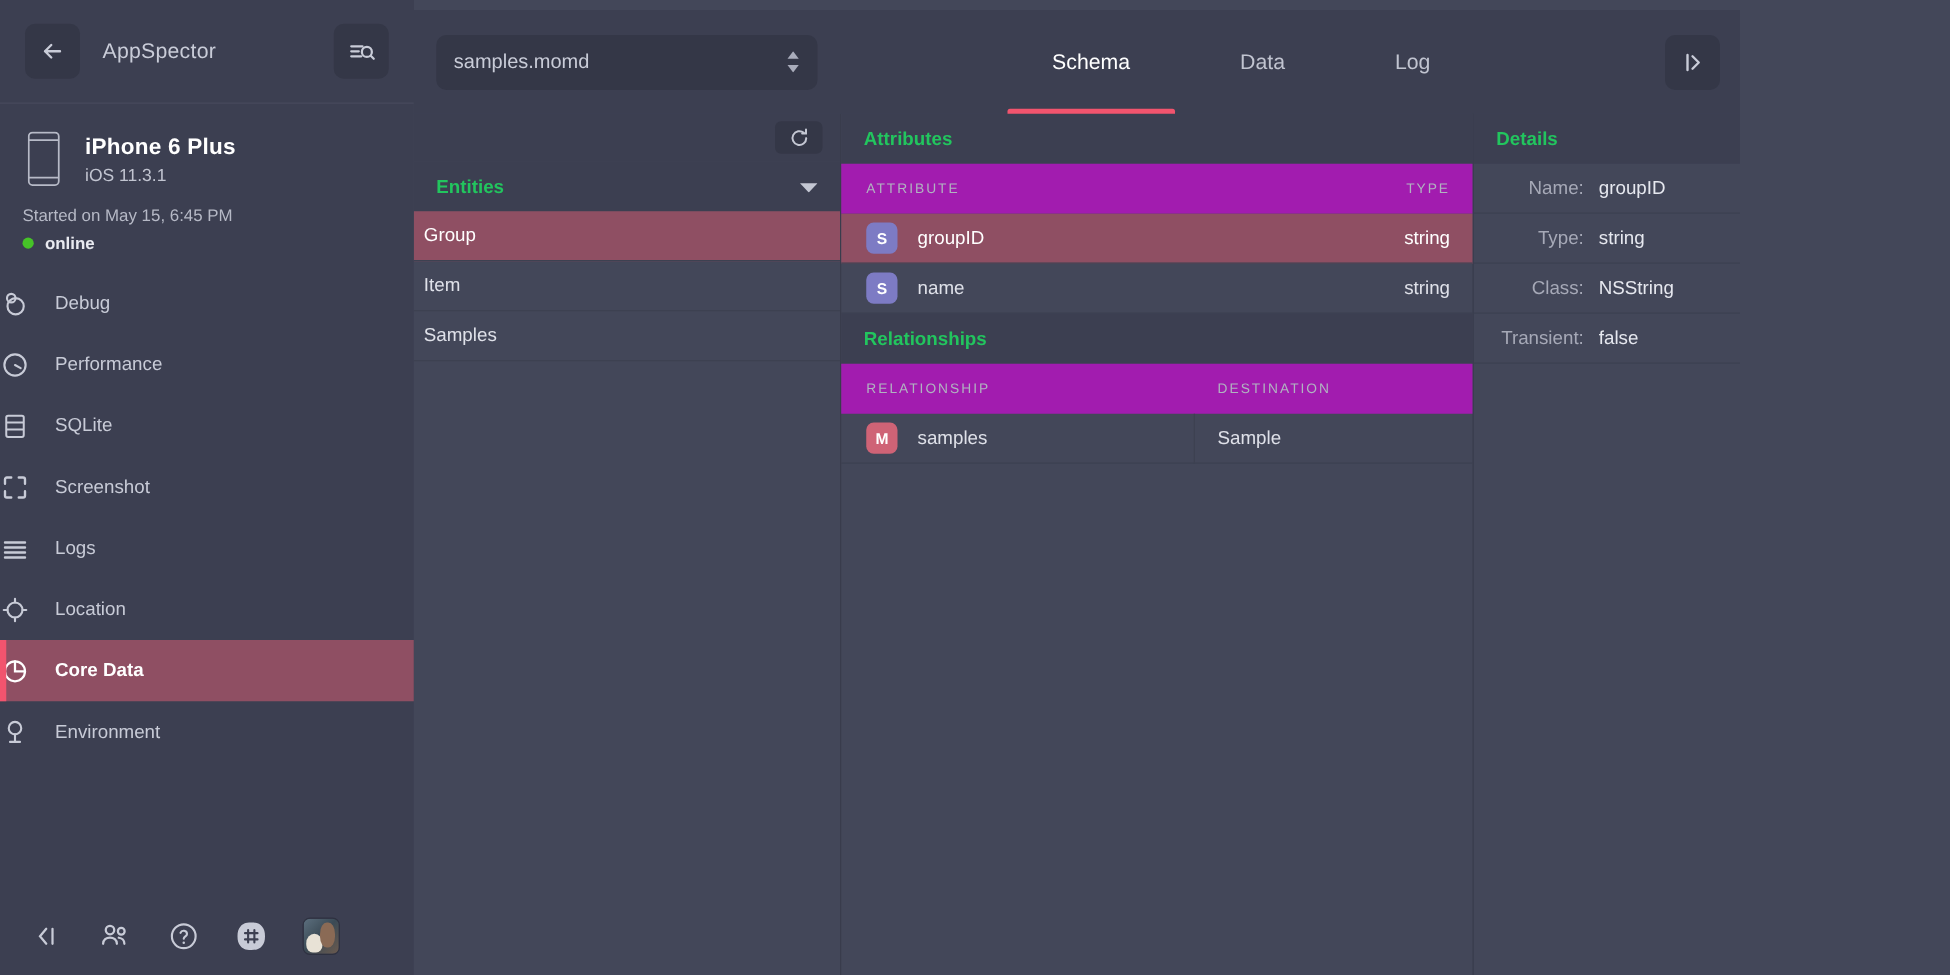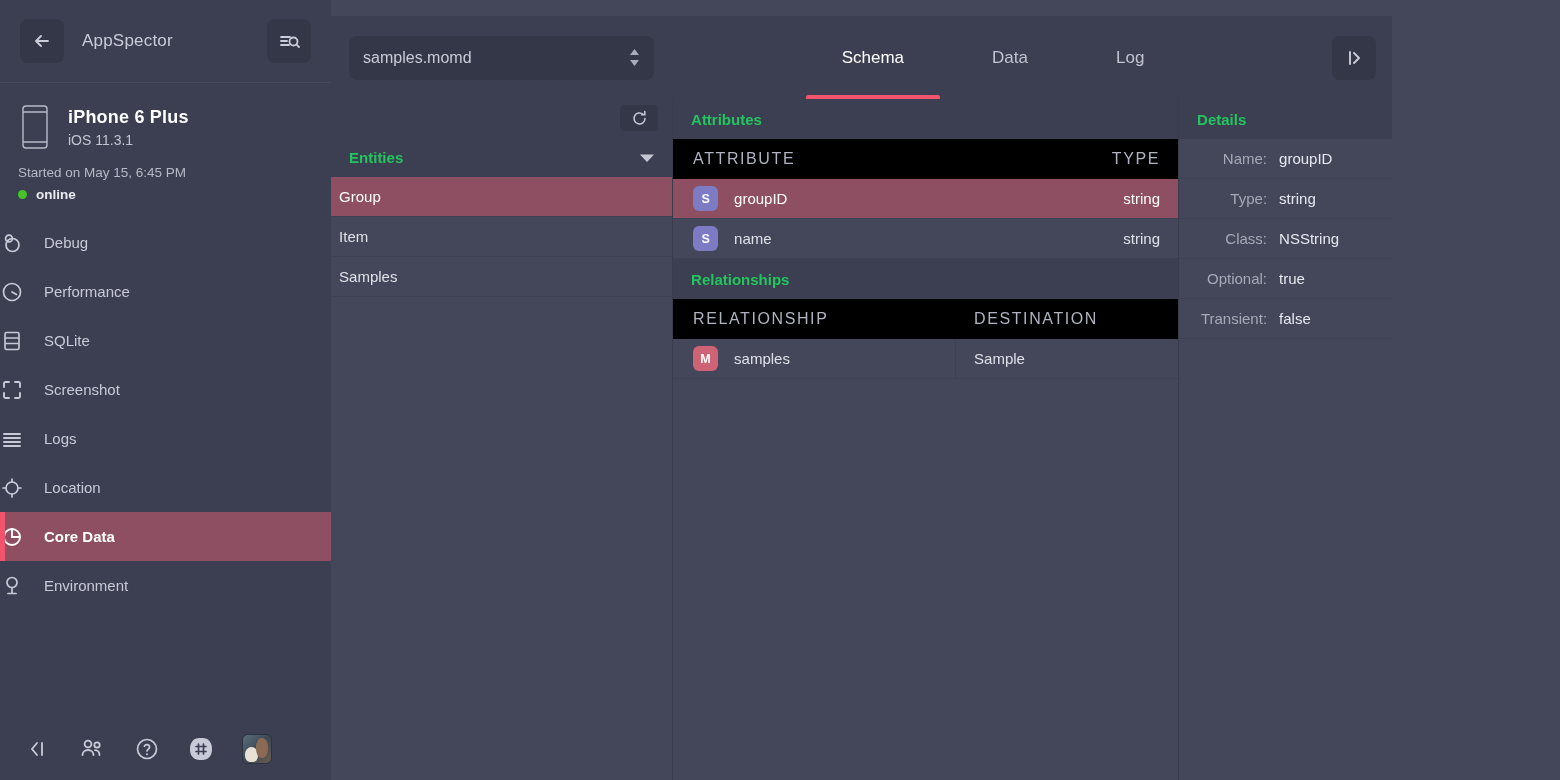--- a/index.html
+++ b/index.html
@@ -2,21 +2,21 @@
 <html><head>
 <meta charset="utf-8">
 <style>
   * { margin:0; padding:0; box-sizing:border-box; }
   html, body {
     width:1560px; height:780px;
     background:#434759;
     font-family:"Liberation Sans", sans-serif;
     overflow:hidden;
   }
-  .app { display:flex; width:1392px; height:780px; }
+  .app { display:flex; width:1392px; height:780px;align-items:center; }
 
   
   .sidebar { width:371px; height:780px; background:#3c3f51; display:flex; flex-direction:column; position:relative; }
   .sb-header {
     height:83px; display:flex; align-items:center; padding:0 20px;
     background:#3c3f51; border-bottom:1px solid #474a5c;
   }
   .icon-btn {
     width:44px; height:44px; border-radius:8px; background:#343747;
     display:flex; align-items:center; justify-content:center; flex:none;
@@ -95,22 +95,22 @@
     width:38px; height:26px; border-radius:5px; background:#343747;
     display:flex; align-items:center; justify-content:center;
   }
   .panel-head {
     height:40px; background:#3c3f51; display:flex; align-items:center;
     padding:0 18px; font-size:15px; font-weight:bold; color:#22c55e;
   }
   .panel-head .caret { margin-left:auto; }
 
   .col-head {
-    height:40px; display:flex; align-items:center; background:#000000;
-    font-size:16px; letter-spacing:1.6px; color:#b0b3c0;
+    height:40px; display:flex; align-items:center; background:#a21caf;
+    font-size:11px; letter-spacing:1.6px; color:#b0b3c0;
   }
   .col-head .c1 { padding-left:20px; flex:1; }
   .col-head .c2 { width:80px; padding-right:18px; text-align:right; }
   .col-head .r1 { padding-left:20px; width:283px; }
   .col-head .r2 { padding-left:18px; flex:1; }
 
   .row {
     height:40px; display:flex; align-items:center; font-size:15px; color:#dfe1e9;
     border-bottom:1px solid #3d4151;
   }
@@ -383,24 +383,20 @@
         </div>
         <div class="detail-row">
           <span class="k">Type:</span>
           <span class="v">string</span>
         </div>
         <div class="detail-row">
           <span class="k">Class:</span>
           <span class="v">NSString</span>
         </div>
         <div class="detail-row">
-          <span class="k">Optional:</span>
-          <span class="v">true</span>
-        </div>
-        <div class="detail-row">
           <span class="k">Transient:</span>
           <span class="v">false</span>
         </div>
         <div class="fill"></div>
       </div>
 
     </div>
   </div>
 </div>
 

